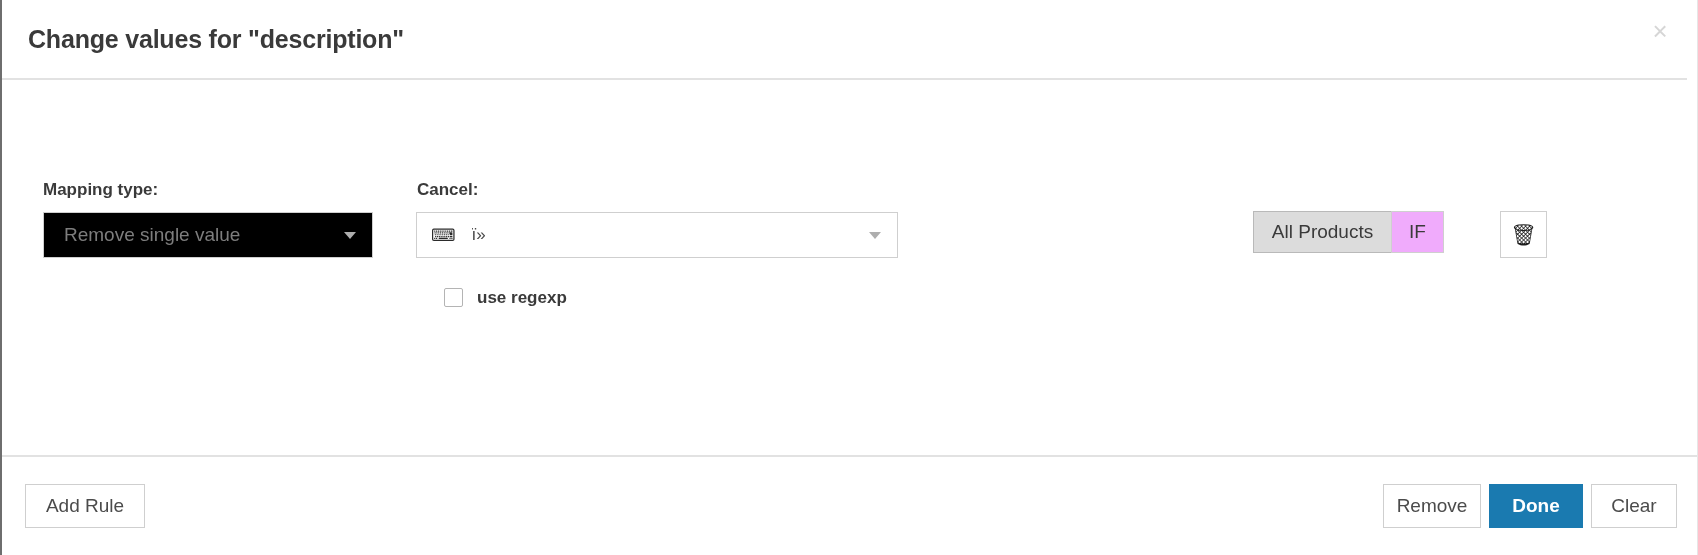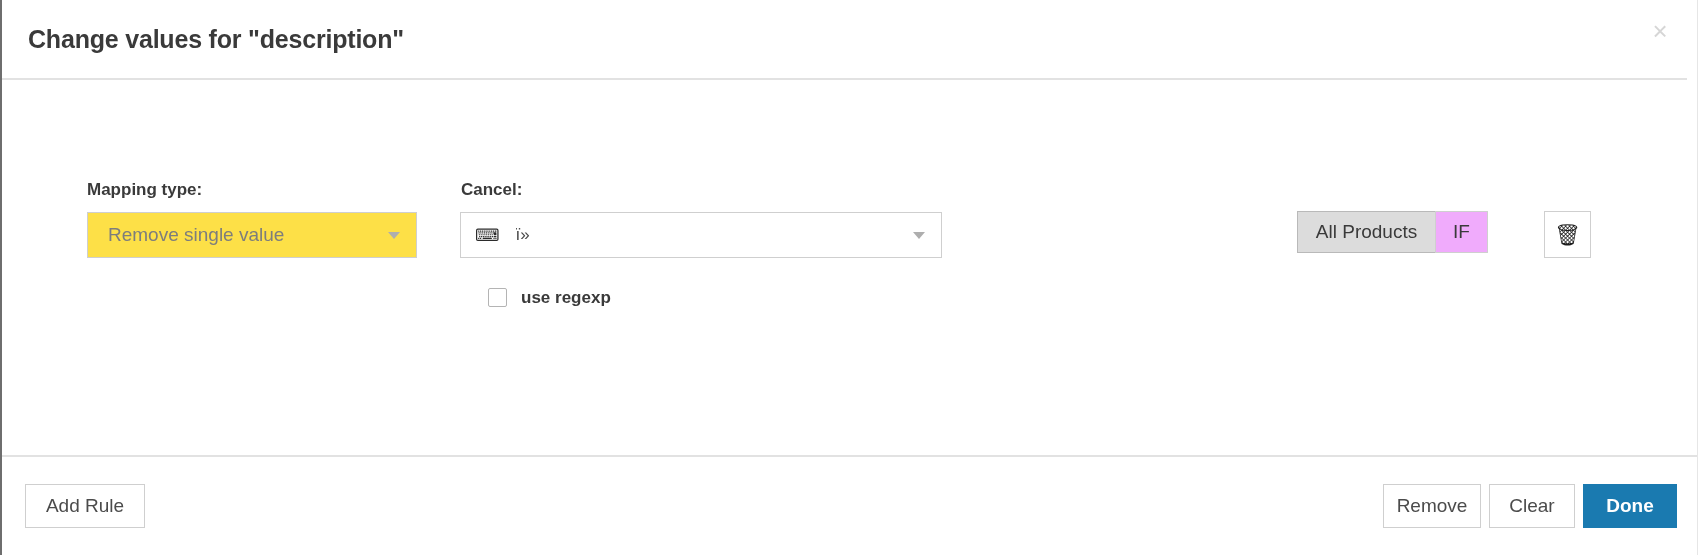--- a/index.html
+++ b/index.html
@@ -60,21 +60,20 @@
     height: 2px;
     background: #e2e2e2;
     flex: 0 0 2px;
   }
   .divider.inset { margin-right: 10px; }
 
   
   .dlg-body {
     position: relative;
     flex: 1 1 auto;
-    margin-left: 44px;
   }
 
   .rule-row {
     position: absolute;
     left: 0;
     right: 0;
     top: 0;
     height: 100%;
   }
 
@@ -88,21 +87,21 @@
 
   
   .mapping-label { left: 41px; top: 100px; }
   .select-box {
     position: absolute;
     left: 41px;
     top: 132px;
     width: 330px;
     height: 46px;
     border: 1px solid #cfcfcf;
-    background: #fde047;
+    background: #000000;
     display: flex;
     align-items: center;
     cursor: pointer;
   }
   .select-value {
     flex: 1 1 auto;
     padding-left: 20px;
     font-size: 19px;
     color: #7d7d7d;
     white-space: nowrap;
@@ -305,18 +304,18 @@
     </div>
   </div>
 
   <div class="divider"></div>
 
   <div class="dlg-footer">
     <button class="btn btn-add-rule">Add Rule</button>
 
     <div class="footer-right">
       <button class="btn btn-cancel">Remove</button>
+      <button class="btn btn-done">Done</button>
       <button class="btn btn-clear">Clear</button>
-      <button class="btn btn-done">Done</button>
     </div>
   </div>
 
 </div>
 
 </body></html>

